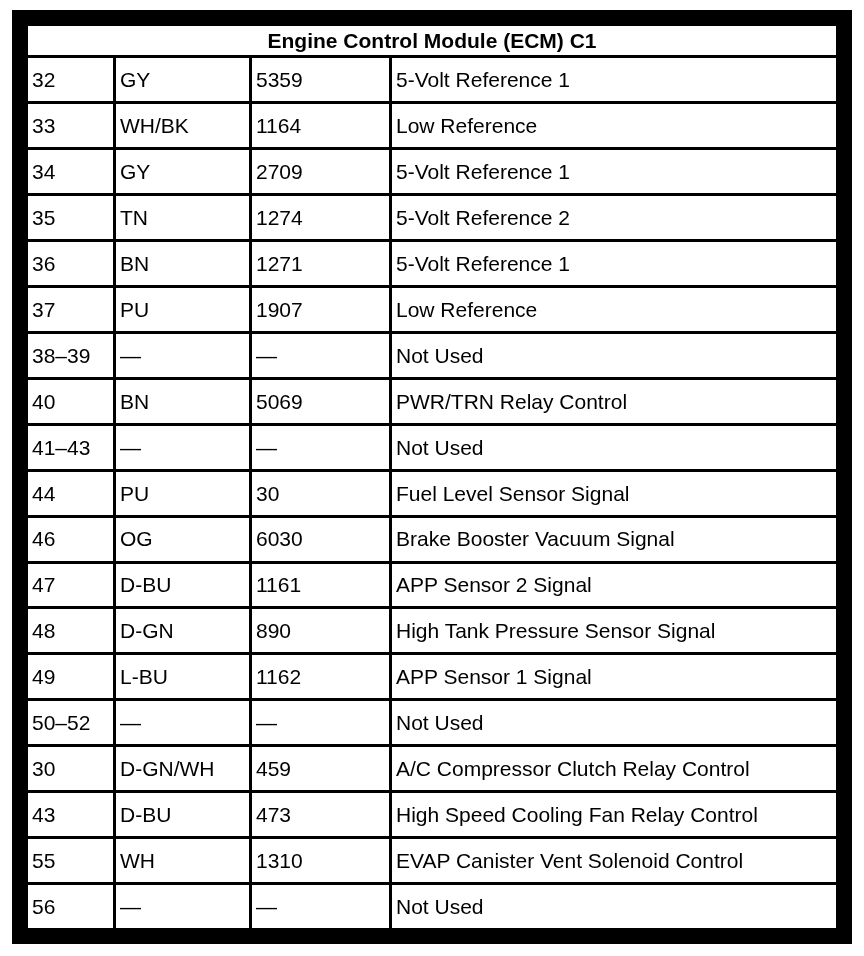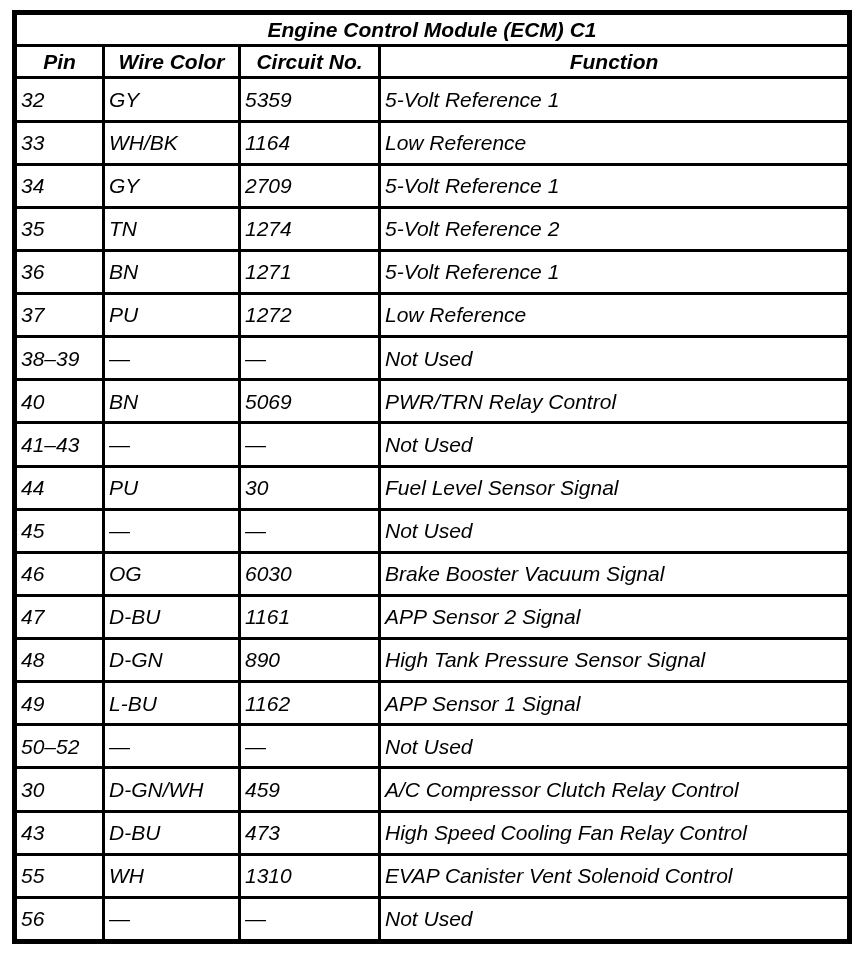--- a/index.html
+++ b/index.html
@@ -10,23 +10,22 @@
     height: 956px;
     font-family: "Liberation Sans", sans-serif;
     color: #000000;
   }
   .outer-frame {
     box-sizing: border-box;
     margin: 10px 12px;
     width: 840px;
     height: 934px;
     border: 2px solid #000000;
-    padding: 0;
+    padding: 11px;
     background: #000000;
-    font-style: italic;
   }
   table.pinout {
     border-collapse: collapse;
     width: 100%;
     height: 100%;
     table-layout: fixed;
     background: #ffffff;
   }
   table.pinout th,
   table.pinout td {
@@ -66,26 +65,20 @@
     <colgroup>
       <col class="col-pin">
       <col class="col-wire">
       <col class="col-circ">
       <col class="col-func">
     </colgroup>
     <thead>
       <tr>
         <th class="title-cell" colspan="4">Engine Control Module (ECM) C1</th>
       </tr>
-      <tr>
-        <th class="header-cell">Pin</th>
-        <th class="header-cell">Wire Color</th>
-        <th class="header-cell">Circuit No.</th>
-        <th class="header-cell">Function</th>
-      </tr>
     </thead>
     <tbody>
         <tr>
           <td class="pin-cell">32</td>
           <td class="wire-cell">GY</td>
           <td class="circuit-cell">5359</td>
           <td class="function-cell">5-Volt Reference 1</td>
         </tr>
         <tr>
           <td class="pin-cell">33</td>
@@ -107,21 +100,21 @@
         </tr>
         <tr>
           <td class="pin-cell">36</td>
           <td class="wire-cell">BN</td>
           <td class="circuit-cell">1271</td>
           <td class="function-cell">5-Volt Reference 1</td>
         </tr>
         <tr>
           <td class="pin-cell">37</td>
           <td class="wire-cell">PU</td>
-          <td class="circuit-cell">1272</td>
+          <td class="circuit-cell">1907</td>
           <td class="function-cell">Low Reference</td>
         </tr>
         <tr>
           <td class="pin-cell">38–39</td>
           <td class="wire-cell">—</td>
           <td class="circuit-cell">—</td>
           <td class="function-cell">Not Used</td>
         </tr>
         <tr>
           <td class="pin-cell">40</td>
@@ -133,26 +126,20 @@
           <td class="pin-cell">41–43</td>
           <td class="wire-cell">—</td>
           <td class="circuit-cell">—</td>
           <td class="function-cell">Not Used</td>
         </tr>
         <tr>
           <td class="pin-cell">44</td>
           <td class="wire-cell">PU</td>
           <td class="circuit-cell">30</td>
           <td class="function-cell">Fuel Level Sensor Signal</td>
-        </tr>
-        <tr>
-          <td class="pin-cell">45</td>
-          <td class="wire-cell">—</td>
-          <td class="circuit-cell">—</td>
-          <td class="function-cell">Not Used</td>
         </tr>
         <tr>
           <td class="pin-cell">46</td>
           <td class="wire-cell">OG</td>
           <td class="circuit-cell">6030</td>
           <td class="function-cell">Brake Booster Vacuum Signal</td>
         </tr>
         <tr>
           <td class="pin-cell">47</td>
           <td class="wire-cell">D-BU</td>

